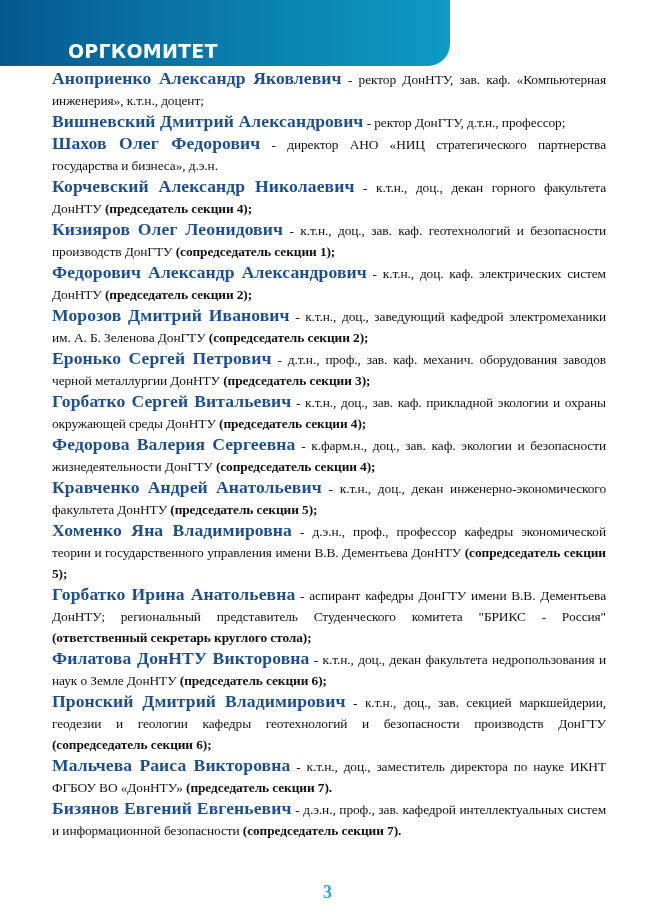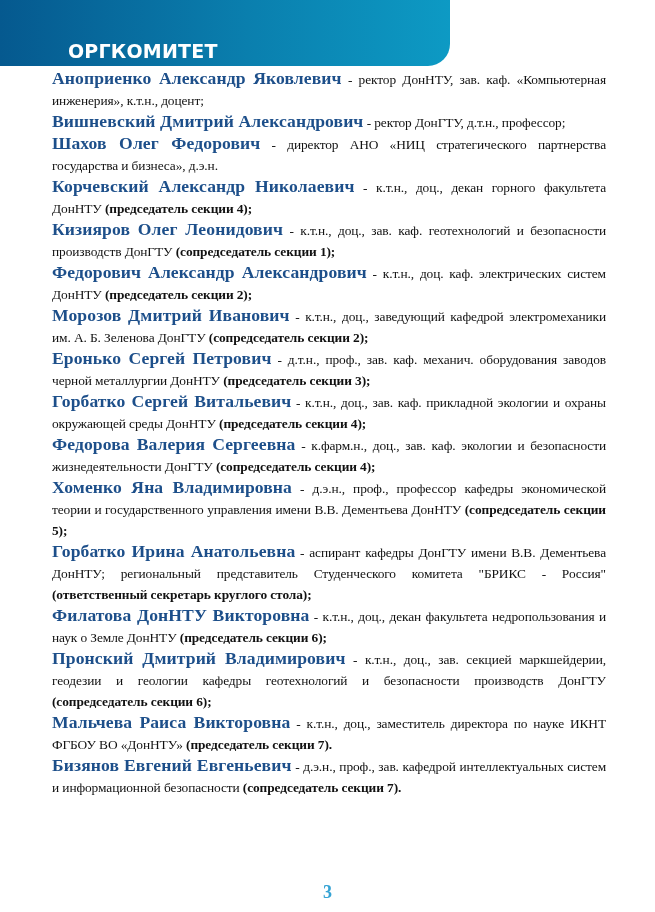--- a/index.html
+++ b/index.html
@@ -92,20 +92,21 @@
 
   <p class="entry"><span class="name">Морозов Дмитрий Иванович</span><span> - </span><span class="role"><span>к.т.н., доц., заведующий кафедрой электромеханики им. А. Б. Зеленова ДонГТУ </span><strong>(сопредседатель секции 2);</strong></span></p>
 
   <p class="entry"><span class="name">Еронько Сергей Петрович</span><span> - </span><span class="role"><span>д.т.н., проф., зав. каф. механич. оборудования заводов черной металлургии ДонНТУ </span><strong>(председатель секции 3);</strong></span></p>
 
 
   <p class="entry"><span class="name">Горбатко Сергей Витальевич</span><span> - </span><span class="role"><span>к.т.н., доц., зав. каф. прикладной экологии и охраны окружающей среды ДонНТУ </span><strong>(председатель секции 4);</strong></span></p>
 
   <p class="entry"><span class="name">Федорова Валерия Сергеевна</span><span> - </span><span class="role"><span>к.фарм.н., доц., зав. каф. экологии и безопасности жизнедеятельности ДонГТУ </span><strong>(сопредседатель секции 4);</strong></span></p>
 
+  <p class="entry"><span class="name">Кравченко Андрей Анатольевич</span><span> - </span><span class="role"><span>к.т.н., доц., декан инженерно-экономического факультета ДонНТУ </span><strong>(председатель секции 5);</strong></span></p>
 
   <p class="entry"><span class="name">Хоменко Яна Владимировна</span><span> - </span><span class="role"><span>д.э.н., проф., профессор кафедры экономической теории и государственного управления имени В.В. Дементьева ДонНТУ </span><strong>(сопредседатель секции 5);</strong></span></p>
 
   <p class="entry"><span class="name">Горбатко Ирина Анатольевна</span><span> - </span><span class="role"><span>аспирант кафедры ДонГТУ имени В.В. Дементьева ДонНТУ; региональный представитель Студенческого комитета "БРИКС - Россия" </span><strong>(ответственный секретарь круглого стола);</strong></span></p>
 
   <p class="entry"><span class="name">Филатова ДонНТУ Викторовна</span><span> - </span><span class="role"><span>к.т.н., доц., декан факультета недропользования и наук о Земле ДонНТУ </span><strong>(председатель секции 6);</strong></span></p>
 
   <p class="entry"><span class="name">Пронский Дмитрий Владимирович</span><span> - </span><span class="role"><span>к.т.н., доц., зав. секцией маркшейдерии, геодезии и геологии кафедры геотехнологий и безопасности производств ДонГТУ </span><strong>(сопредседатель секции 6);</strong></span></p>
 
   <p class="entry"><span class="name">Мальчева Раиса Викторовна</span><span> - </span><span class="role"><span>к.т.н., доц., заместитель директора по науке ИКНТ ФГБОУ ВО «ДонНТУ» </span><strong>(председатель секции 7).</strong></span></p>

